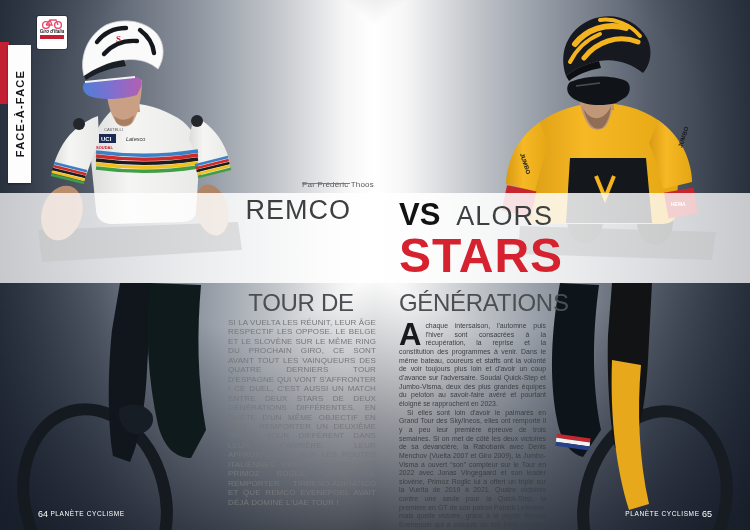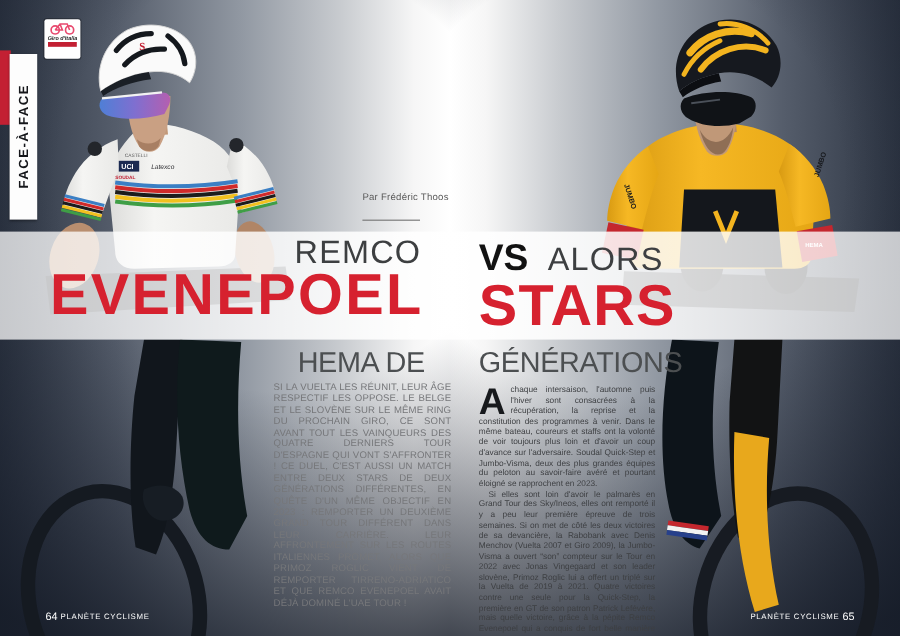--- a/index.html
+++ b/index.html
@@ -10,21 +10,21 @@
     background:linear-gradient(90deg,#2c3442 0%,#555d6b 13%,#9299a3 27%,
       #c9ccd0 38%,#f6f6f6 46%,#ffffff 50%,#f6f6f6 54%,#c9ccd0 62%,
       #9299a3 73%,#555d6b 87%,#2c3442 100%);}
   .vignette{position:absolute;top:0;width:375px;height:530px;}
   .vignette.left{left:0;background:radial-gradient(ellipse 120% 80% at 63% 28%,
       rgba(0,0,0,0) 42%,rgba(25,31,44,.45) 70%,rgba(21,27,39,.88) 100%);}
   .vignette.right{left:375px;background:radial-gradient(ellipse 120% 80% at 37% 28%,
       rgba(0,0,0,0) 42%,rgba(25,31,44,.45) 70%,rgba(21,27,39,.88) 100%);}
   svg.riders{position:absolute;left:0;top:0;}
   
-  .byline{position:absolute;left:302px;top:160px;font-size:8px;color:#5a5a5a;letter-spacing:.2px;}
+  .byline{position:absolute;left:302px;top:180px;font-size:8px;color:#5a5a5a;letter-spacing:.2px;}
   .byline-rule{position:absolute;left:302px;top:183px;width:48px;border-top:1px solid #7c7c7c;}
   
   .band{position:absolute;left:0;top:193px;width:750px;height:90px;
     background:linear-gradient(90deg,rgba(255,255,255,.74),rgba(255,255,255,.88) 42%,
       rgba(255,255,255,.9) 58%,rgba(255,255,255,.74));}
   .hl-left{position:absolute;left:20px;top:4px;width:331px;text-align:right;}
   .hl-right{position:absolute;left:399px;top:4px;width:340px;text-align:left;}
   .hl-first{font-size:27px;line-height:26px;font-weight:400;color:#3d3f41;letter-spacing:1px;}
   .hl-vs{font-size:31px;font-weight:800;color:#121212;margin-right:16px;letter-spacing:0;}
   .hl-last{display:block;font-size:48px;line-height:44px;font-weight:700;color:#d6212f;margin-top:1px;}
@@ -214,29 +214,28 @@
       <path d="M566,76 C574,69 585,64 599,61 L601,68 C588,70 577,75 569,81 Z" fill="#0c0e12"></path>
     </g>
   </svg>
 
   <div class="byline">Par Frédéric Thoos</div>
   <div class="byline-rule"></div>
 
   <div class="band">
     <div class="hl-left">
       <span class="hl-first">REMCO</span>
-      <span class="hl-last evene">EVENEPOEL</span>
     </div>
     <div class="hl-right">
       <span class="hl-vs">VS</span><span class="hl-first">ALORS</span>
       <span class="hl-last rog">STARS</span>
     </div>
   </div>
 
-  <div class="subtitle left">HEMA DE</div>
+  <div class="subtitle left">TOUR DE</div>
   <div class="subtitle right">GÉNÉRATIONS</div>
 
   <div class="intro-col">SI LA VUELTA LES RÉUNIT, LEUR ÂGE RESPECTIF LES OPPOSE. LE BELGE ET LE SLOVÈNE SUR LE MÊME RING DU PROCHAIN GIRO, CE SONT AVANT TOUT LES VAINQUEURS DES QUATRE DERNIERS TOUR D'ESPAGNE QUI VONT S'AFFRONTER ! CE DUEL, C'EST AUSSI UN MATCH ENTRE DEUX STARS DE DEUX GÉNÉRATIONS DIFFÉRENTES, EN QUÊTE D'UN MÊME OBJECTIF EN 2023 : REMPORTER UN DEUXIÈME GRAND TOUR DIFFÉRENT DANS LEUR CARRIÈRE. LEUR AFFRONTEMENT SUR LES ROUTES ITALIENNES PROMET, ALORS QUE PRIMOZ ROGLIC VIENT DE REMPORTER TIRRENO-ADRIATICO ET QUE REMCO EVENEPOEL AVAIT DÉJÀ DOMINÉ L'UAE TOUR !</div>
 
   <div class="article-col">
     <p class="p1"><span class="dropcap">A</span><span>chaque intersaison, l'automne puis l'hiver sont consacrées à la récupération, la reprise et la constitution des programmes à venir. Dans le même bateau, coureurs et staffs ont la volonté de voir toujours plus loin et d'avoir un coup d'avance sur l'adversaire. Soudal Quick-Step et Jumbo-Visma, deux des plus grandes équipes du peloton au savoir-faire avéré et pourtant éloigné se rapprochent en 2023.</span></p>
     <p class="p2">Si elles sont loin d'avoir le palmarès en Grand Tour des Sky/Ineos, elles ont remporté il y a peu leur première épreuve de trois semaines. Si on met de côté les deux victoires de sa devancière, la Rabobank avec Denis Menchov (Vuelta 2007 et Giro 2009), la Jumbo-Visma a ouvert “son” compteur sur le Tour en 2022 avec Jonas Vingegaard et son leader slovène, Primoz Roglic lui a offert un triplé sur la Vuelta de 2019 à 2021. Quatre victoires contre une seule pour la Quick-Step, la première en GT de son patron Patrick Lefévère, mais quelle victoire, grâce à la pépite Remco Evenepoel qui a conquis de fort belle manière le dernier Tour d'Espagne pour une double première.</p>
   </div>
 
   <div class="footer left">

